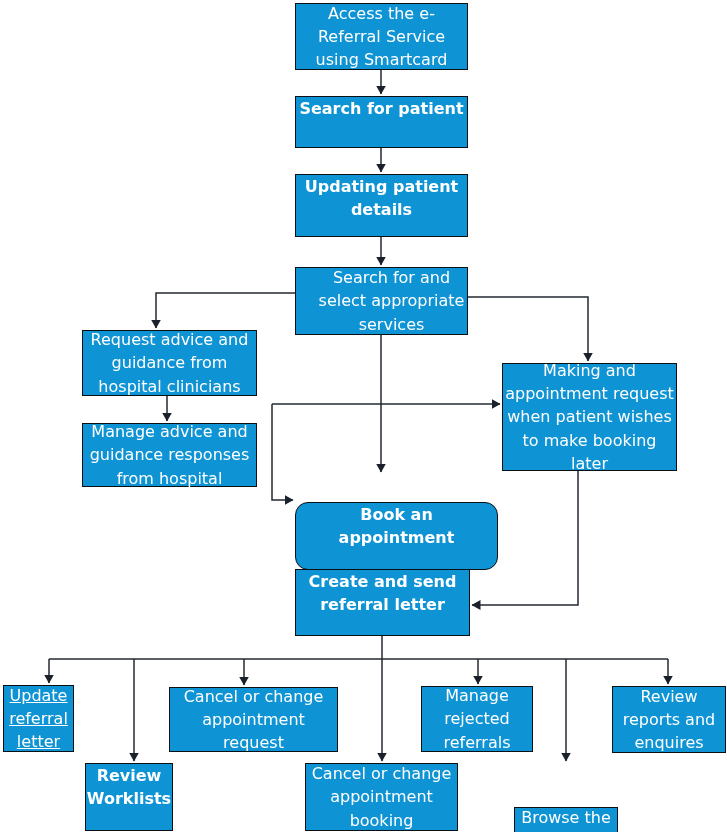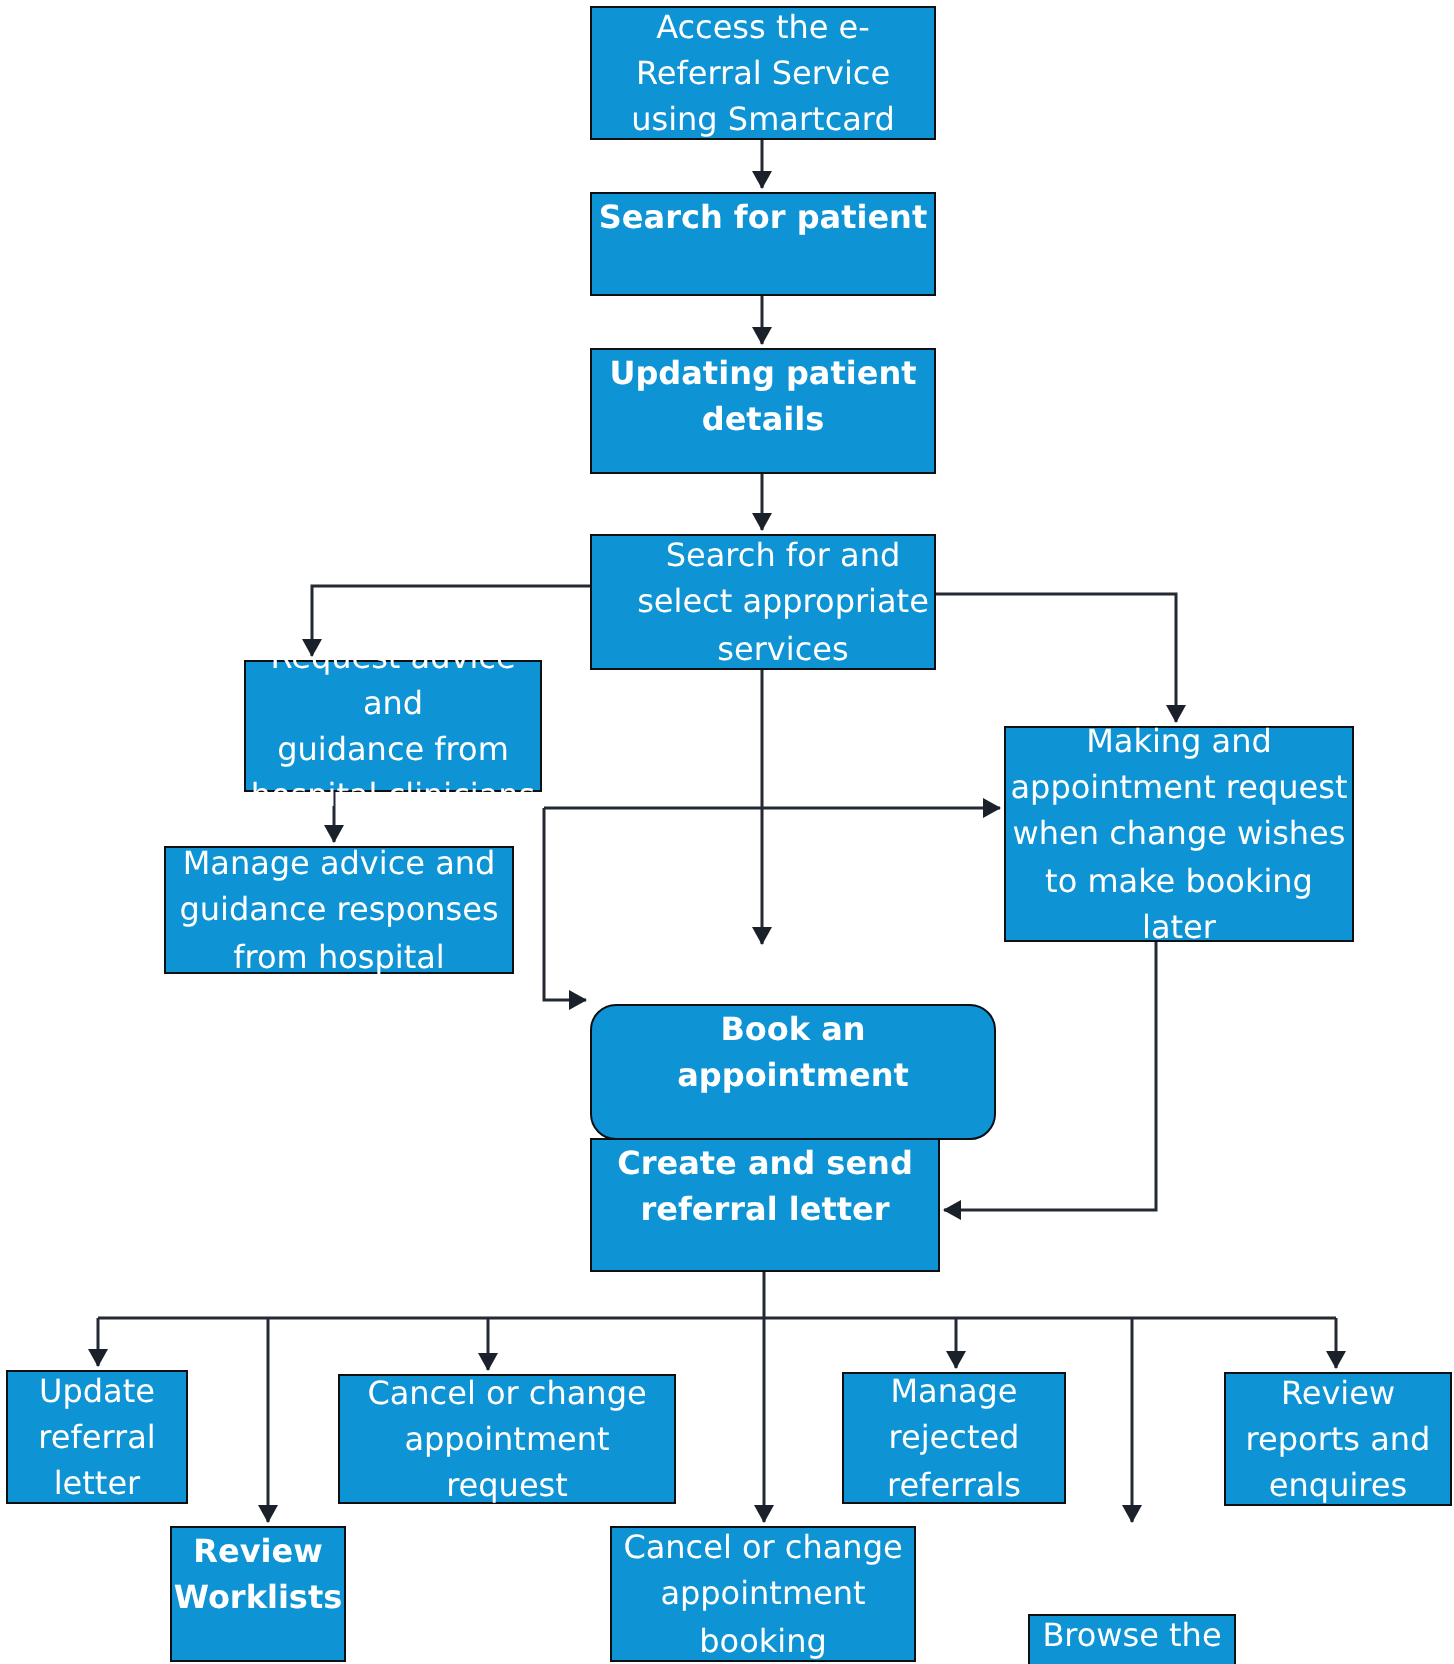--- a/index.html
+++ b/index.html
@@ -47,26 +47,26 @@
   }
   .node.top {
     align-items: flex-start;
     padding-top: 0;
     font-weight: bold;
   }
   #n1  { left: 295px; top: 3px;   width: 173px; height: 67px; }
   #n2  { left: 295px; top: 96px;  width: 173px; height: 52px; }
   #n3  { left: 295px; top: 174px; width: 173px; height: 63px; }
   #n4  { left: 295px; top: 267px; width: 173px; height: 68px; }
-  #n5  { left: 82px;  top: 330px; width: 149px; height: 66px; margin-left: 40px; }
+  #n5  { left: 82px;  top: 330px; width: 175px; height: 66px; }
   #n6  { left: 82px;  top: 423px; width: 175px; height: 64px; }
   #n7  { left: 502px; top: 363px; width: 175px; height: 108px; }
   #n8  { left: 295px; top: 502px; width: 203px; height: 68px; border-radius: 13px; }
   #n9  { left: 295px; top: 569px; width: 175px; height: 67px; }
-  #n10 { left: 3px;   top: 685px; width: 91px;  height: 67px; }
+  #n10 { left: 3px;   top: 685px; width: 71px;  height: 67px; text-decoration: underline; }
   #n11 { left: 85px;  top: 763px; width: 88px;  height: 68px; }
   #n12 { left: 169px; top: 687px; width: 169px; height: 65px; }
   #n13 { left: 305px; top: 763px; width: 153px; height: 68px; }
   #n14 { left: 421px; top: 686px; width: 112px; height: 66px; }
   #n15 { left: 514px; top: 763px; width: 104px; height: 68px; margin-top: 44px; }
   #n16 { left: 612px; top: 686px; width: 114px; height: 67px; }
 </style>
 </head>
 <body style="background: rgb(255, 255, 255);">
 
@@ -122,21 +122,21 @@
 hospital clinicians</span>
     </div>
   <div class="node" id="n6" style="background: rgb(14, 147, 212); border-color: rgb(11, 16, 20); color: rgb(255, 255, 255);">
       <span class="lbl">Manage advice and
 guidance responses
 from hospital</span>
     </div>
   <div class="node" id="n7" style="background: rgb(14, 147, 212); border-color: rgb(11, 16, 20); color: rgb(255, 255, 255);">
       <span class="lbl">Making and
 appointment request
-when change wishes
+when patient wishes
 to make booking
 later</span>
     </div>
   <div class="node top" id="n8" style="background: rgb(14, 147, 212); border-color: rgb(11, 16, 20); color: rgb(255, 255, 255);">
       <span class="lbl">Book an
 appointment</span>
     </div>
   <div class="node top" id="n9" style="background: rgb(14, 147, 212); border-color: rgb(11, 16, 20); color: rgb(255, 255, 255);">
       <span class="lbl">Create and send
 referral letter</span>

